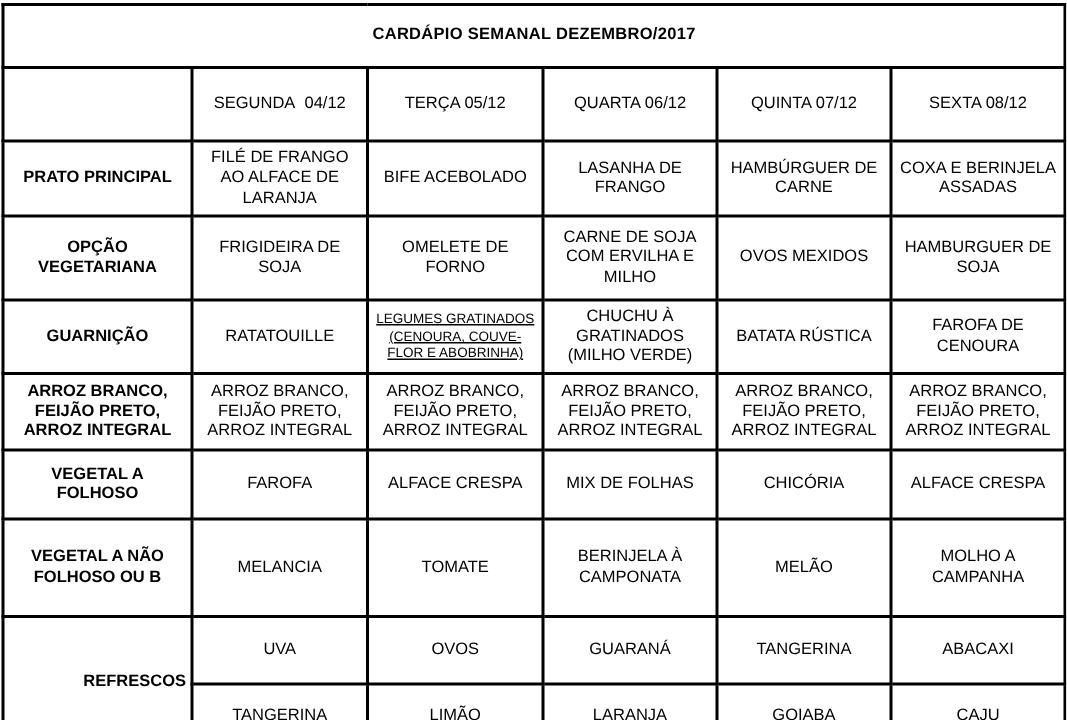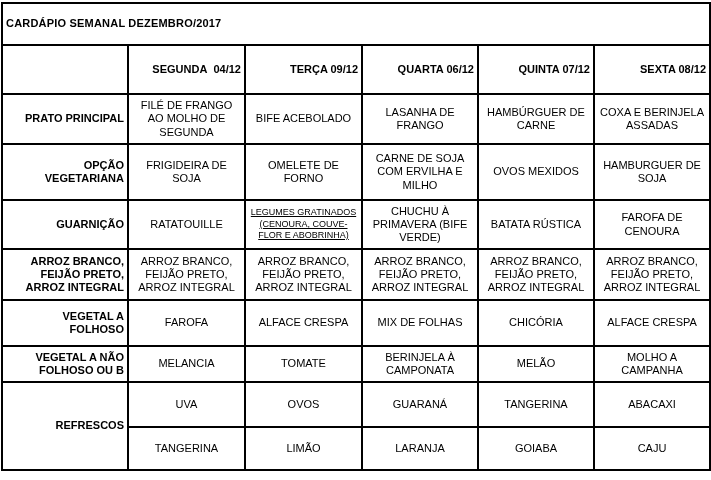--- a/index.html
+++ b/index.html
@@ -26,31 +26,32 @@
     border: 2px solid #000000;
     padding: 1px 3px;
     font-size: 11px;
     line-height: 1.2;
     vertical-align: middle;
     overflow: hidden;
     word-wrap: break-word;
   }
   td.title-cell {
     font-weight: bold;
+    text-align: center;
     font-size: 11.5px;
     letter-spacing: 0.2px;
   }
   th.day {
-    font-weight: bold;
-    text-align: right;
+    font-weight: normal;
+    text-align: center;
     margin-left: 32px;
   }
   td.rlabel {
     font-weight: bold;
-    text-align: right;
+    text-align: center;
     padding-left: 4px;
   }
   td.rlabel.center {
     text-align: right;
     padding-left: 3px;
   }
   td.cell {
     text-align: center;
   }
   td.cell.small {
@@ -74,49 +75,49 @@
     </colgroup>
 
     <tbody>
         <tr style="height:42px">
       <td colspan="6" class="title-cell">CARDÁPIO SEMANAL DEZEMBRO/2017</td>
     </tr>
 
     <tr style="height:49px">
       <td class="rlabel"></td>
       <th class="day">SEGUNDA&nbsp; 04/12</th>
-      <th class="day">TERÇA 09/12</th>
+      <th class="day">TERÇA 05/12</th>
       <th class="day">QUARTA 06/12</th>
       <th class="day">QUINTA 07/12</th>
       <th class="day">SEXTA 08/12</th>
     </tr>
 
     <tr style="height:50px">
       <td class="rlabel">PRATO PRINCIPAL</td>
-      <td class="cell">FILÉ DE FRANGO AO MOLHO DE SEGUNDA</td>
+      <td class="cell">FILÉ DE FRANGO AO ALFACE DE LARANJA</td>
       <td class="cell">BIFE ACEBOLADO</td>
       <td class="cell">LASANHA DE FRANGO</td>
       <td class="cell">HAMBÚRGUER DE CARNE</td>
       <td class="cell">COXA E BERINJELA ASSADAS</td>
     </tr>
 
     <tr style="height:56px">
       <td class="rlabel">OPÇÃO VEGETARIANA</td>
       <td class="cell">FRIGIDEIRA DE SOJA</td>
       <td class="cell">OMELETE DE FORNO</td>
       <td class="cell">CARNE DE SOJA COM ERVILHA E MILHO</td>
       <td class="cell">OVOS MEXIDOS</td>
       <td class="cell">HAMBURGUER DE SOJA</td>
     </tr>
 
     <tr style="height:49px">
       <td class="rlabel">GUARNIÇÃO</td>
       <td class="cell">RATATOUILLE</td>
       <td class="cell small">LEGUMES GRATINADOS (CENOURA, COUVE-FLOR E ABOBRINHA)</td>
-      <td class="cell">CHUCHU À PRIMAVERA (BIFE VERDE)</td>
+      <td class="cell">CHUCHU À GRATINADOS (MILHO VERDE)</td>
       <td class="cell">BATATA RÚSTICA</td>
       <td class="cell">FAROFA DE CENOURA</td>
     </tr>
 
     <tr style="height:51px">
       <td class="rlabel">ARROZ BRANCO, FEIJÃO PRETO, ARROZ INTEGRAL</td>
       <td class="cell">ARROZ BRANCO, FEIJÃO PRETO, ARROZ INTEGRAL</td>
       <td class="cell">ARROZ BRANCO, FEIJÃO PRETO, ARROZ INTEGRAL</td>
       <td class="cell">ARROZ BRANCO, FEIJÃO PRETO, ARROZ INTEGRAL</td>
       <td class="cell">ARROZ BRANCO, FEIJÃO PRETO, ARROZ INTEGRAL</td>
@@ -125,21 +126,21 @@
 
     <tr style="height:46px">
       <td class="rlabel">VEGETAL A FOLHOSO</td>
       <td class="cell">FAROFA</td>
       <td class="cell">ALFACE CRESPA</td>
       <td class="cell">MIX DE FOLHAS</td>
       <td class="cell">CHICÓRIA</td>
       <td class="cell">ALFACE CRESPA</td>
     </tr>
 
-    <tr style="height:36px">
+    <tr style="height:65px">
       <td class="rlabel">VEGETAL A NÃO FOLHOSO OU B</td>
       <td class="cell">MELANCIA</td>
       <td class="cell">TOMATE</td>
       <td class="cell">BERINJELA À CAMPONATA</td>
       <td class="cell">MELÃO</td>
       <td class="cell">MOLHO A CAMPANHA</td>
     </tr>
 
     <tr style="height:45px">
       <td class="rlabel center" rowspan="2">REFRESCOS</td>

